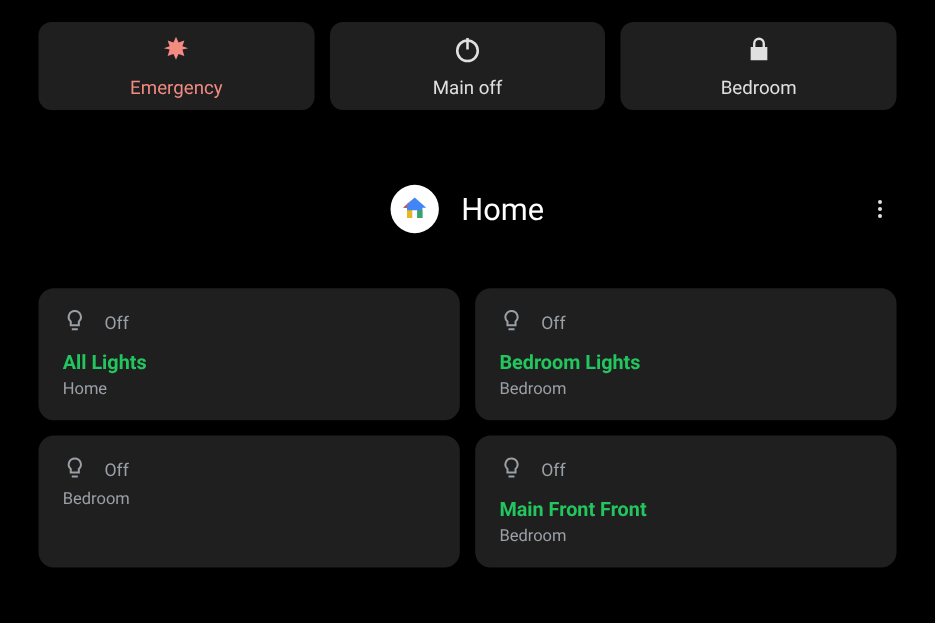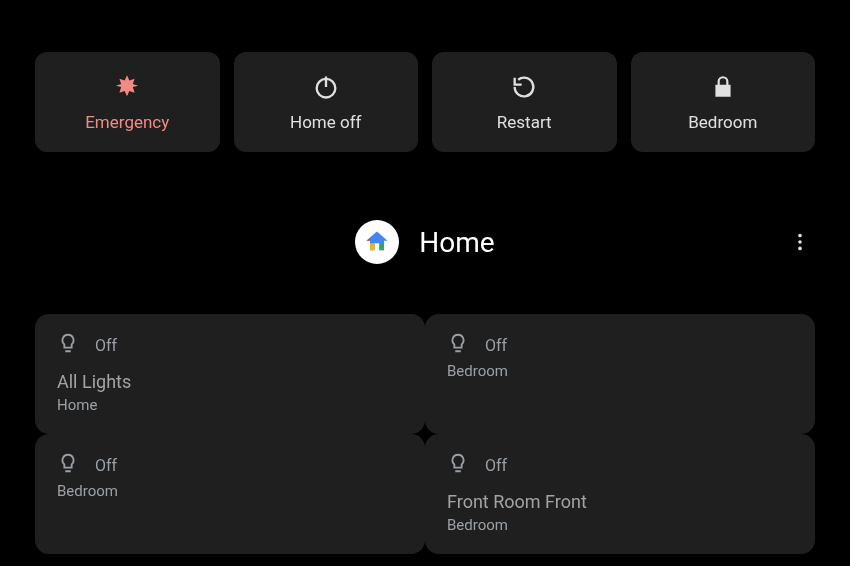--- a/index.html
+++ b/index.html
@@ -13,28 +13,27 @@
     }
     .power-row {
       display: flex;
       gap: 14px;
       margin-top: 10px;
     }
     .power-tile {
       flex: 1;
       background: #1f1f1f;
       border-radius: 12px;
-      height: 100px;
+      height: 80px;
       display: flex;
       flex-direction: column;
       align-items: center;
       justify-content: center;
       cursor: pointer;
       gap: 10px;
-      margin-top: 32px;
     }
     .power-tile .icon { height: 30px; display:flex; align-items:center; justify-content:center; }
     .power-tile .label { color: #e0e0e0; font-size: 17px; font-weight: 400; }
     .power-tile.emergency .label { color: #f28b82; }
     .home-header {
       display: flex;
       align-items: center;
       justify-content: center;
       position: relative;
       margin-top: 68px;
@@ -48,32 +47,33 @@
     }
     .home-title { color: #fff; font-size: 28px; font-weight: 400; }
     .more-btn {
       position: absolute; right: -5px; top: 50%; transform: translateY(-50%);
       width: 40px; height: 40px; display:flex; align-items:center; justify-content:center;
       cursor: pointer;
     }
     .device-grid {
       display: grid;
       grid-template-columns: 1fr 1fr;
+      gap: 14px;
     }
     .device-tile {
       background: #1f1f1f;
       border-radius: 14px;
       padding: 18px 22px 20px 22px;
       cursor: pointer;
       height: 120px;
       display:flex; flex-direction:column;
     }
     .device-top { display:flex; align-items:center; gap: 16px; color:#9aa0a6; }
     .device-state { font-size: 16px; color: #9aa0a6; }
-    .device-name { color: #a3a3a3; font-size: 18px; margin-top: auto; }
+    .device-name { color: #22c55e; font-size: 18px; margin-top: auto; font-weight: bold; }
     .device-room { color: #9aa0a6; font-size: 15px; margin-top: 4px; }
   </style>
 </head>
 <body>
 
 <div class="power-row">
 
   <div class="power-tile emergency">
     <span class="icon">
       <svg width="28" height="28" viewBox="0 0 24 24">
@@ -83,32 +83,23 @@
     <span class="label">Emergency</span>
   </div>
 
   <div class="power-tile">
     <span class="icon">
       <svg width="28" height="28" viewBox="0 0 24 24" fill="none" stroke="#e0e0e0" stroke-width="2">
           <circle cx="12" cy="13" r="8"></circle>
           <line x1="12" y1="3" x2="12" y2="12"></line>
         </svg>
     </span>
-    <span class="label">Home off</span>
+    <span class="label">Main off</span>
   </div>
 
-  <div class="power-tile">
-    <span class="icon">
-      <svg width="28" height="28" viewBox="0 0 24 24" fill="none" stroke="#e0e0e0" stroke-width="2">
-          <path d="M4 12a8 8 0 1 0 3-6.2"></path>
-          <polyline points="4 4 4 10 10 10" fill="none"></polyline>
-        </svg>
-    </span>
-    <span class="label">Restart</span>
-  </div>
 
   <div class="power-tile">
     <span class="icon">
       <svg width="26" height="26" viewBox="0 0 24 24" fill="#e0e0e0">
           <path d="M17 10V7a5 5 0 0 0-10 0v3H5v11h14V10h-2zm-8-3a3 3 0 0 1 6 0v3H9V7z"></path>
         </svg>
     </span>
     <span class="label">Bedroom</span>
   </div>
 
@@ -150,20 +141,21 @@
 
   <div class="device-tile">
     <div class="device-top">
       <span>
         <svg width="22" height="22" viewBox="0 0 24 24" fill="none" stroke="#9aa0a6" stroke-width="2">
             <path d="M9 21h6M10 17h4M12 3a6 6 0 0 0-4 10.5V17h8v-3.5A6 6 0 0 0 12 3z"></path>
           </svg>
       </span>
       <span class="device-state">Off</span>
     </div>
+    <div class="device-name">Bedroom Lights</div>
     <div class="device-room">Bedroom</div>
   </div>
 
   <div class="device-tile">
     <div class="device-top">
       <span>
         <svg width="22" height="22" viewBox="0 0 24 24" fill="none" stroke="#9aa0a6" stroke-width="2">
             <path d="M9 21h6M10 17h4M12 3a6 6 0 0 0-4 10.5V17h8v-3.5A6 6 0 0 0 12 3z"></path>
           </svg>
       </span>
@@ -174,17 +166,17 @@
 
   <div class="device-tile">
     <div class="device-top">
       <span>
         <svg width="22" height="22" viewBox="0 0 24 24" fill="none" stroke="#9aa0a6" stroke-width="2">
             <path d="M9 21h6M10 17h4M12 3a6 6 0 0 0-4 10.5V17h8v-3.5A6 6 0 0 0 12 3z"></path>
           </svg>
       </span>
       <span class="device-state">Off</span>
     </div>
-    <div class="device-name">Front Room Front</div>
+    <div class="device-name">Main Front Front</div>
     <div class="device-room">Bedroom</div>
   </div>
 
 </div>
 
 </body></html>

